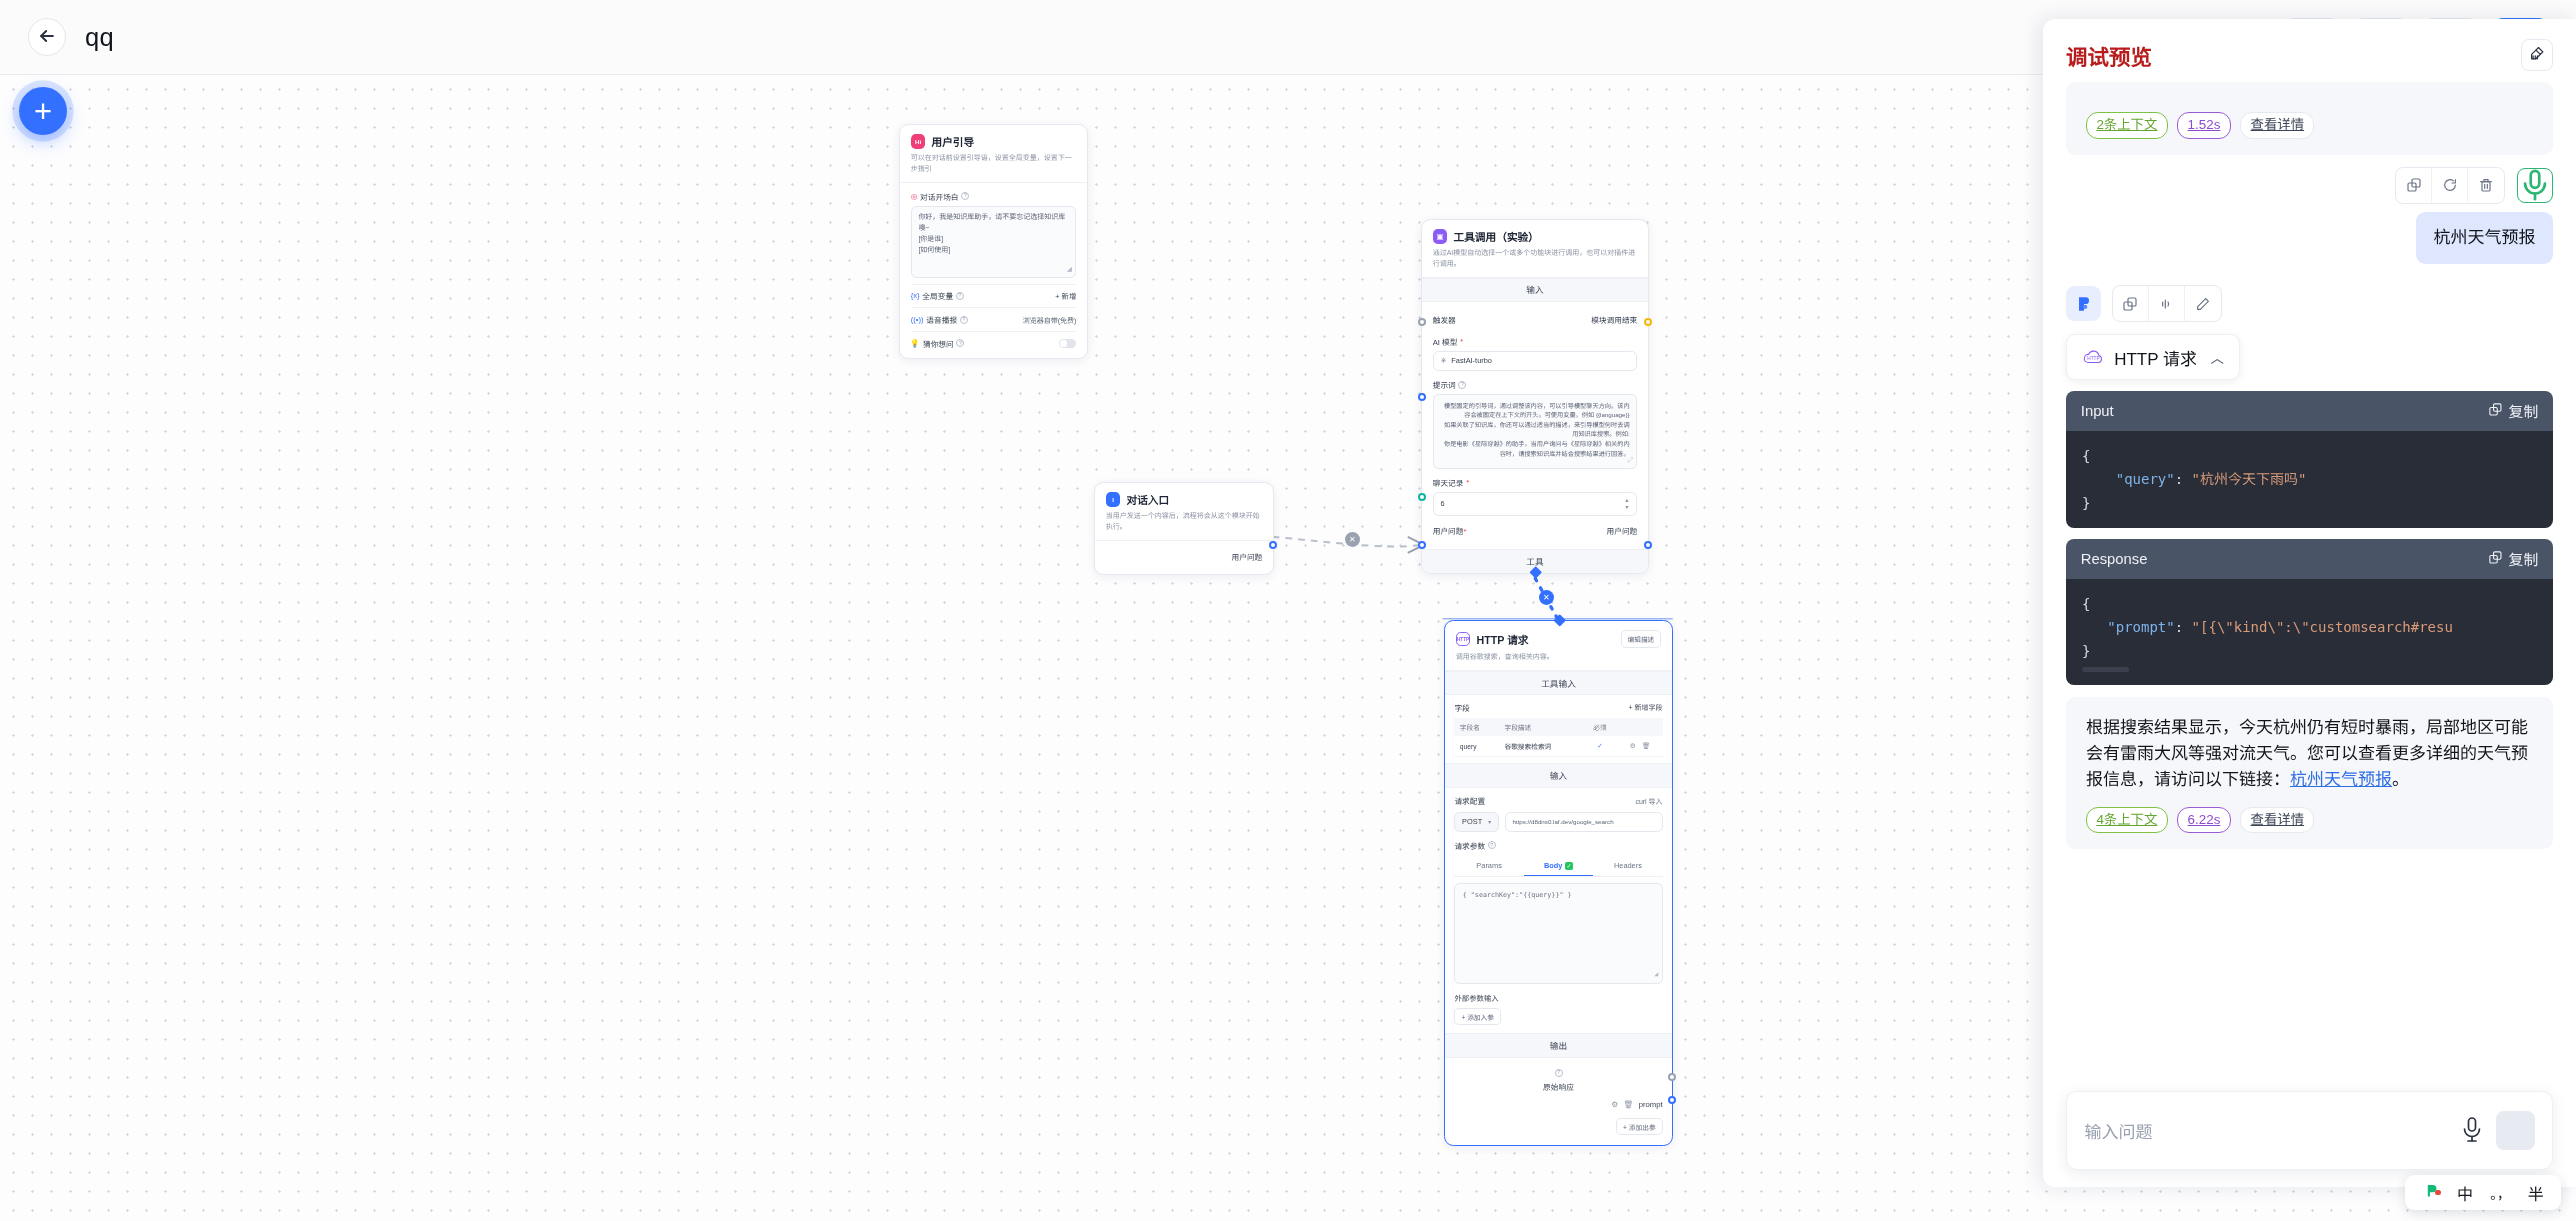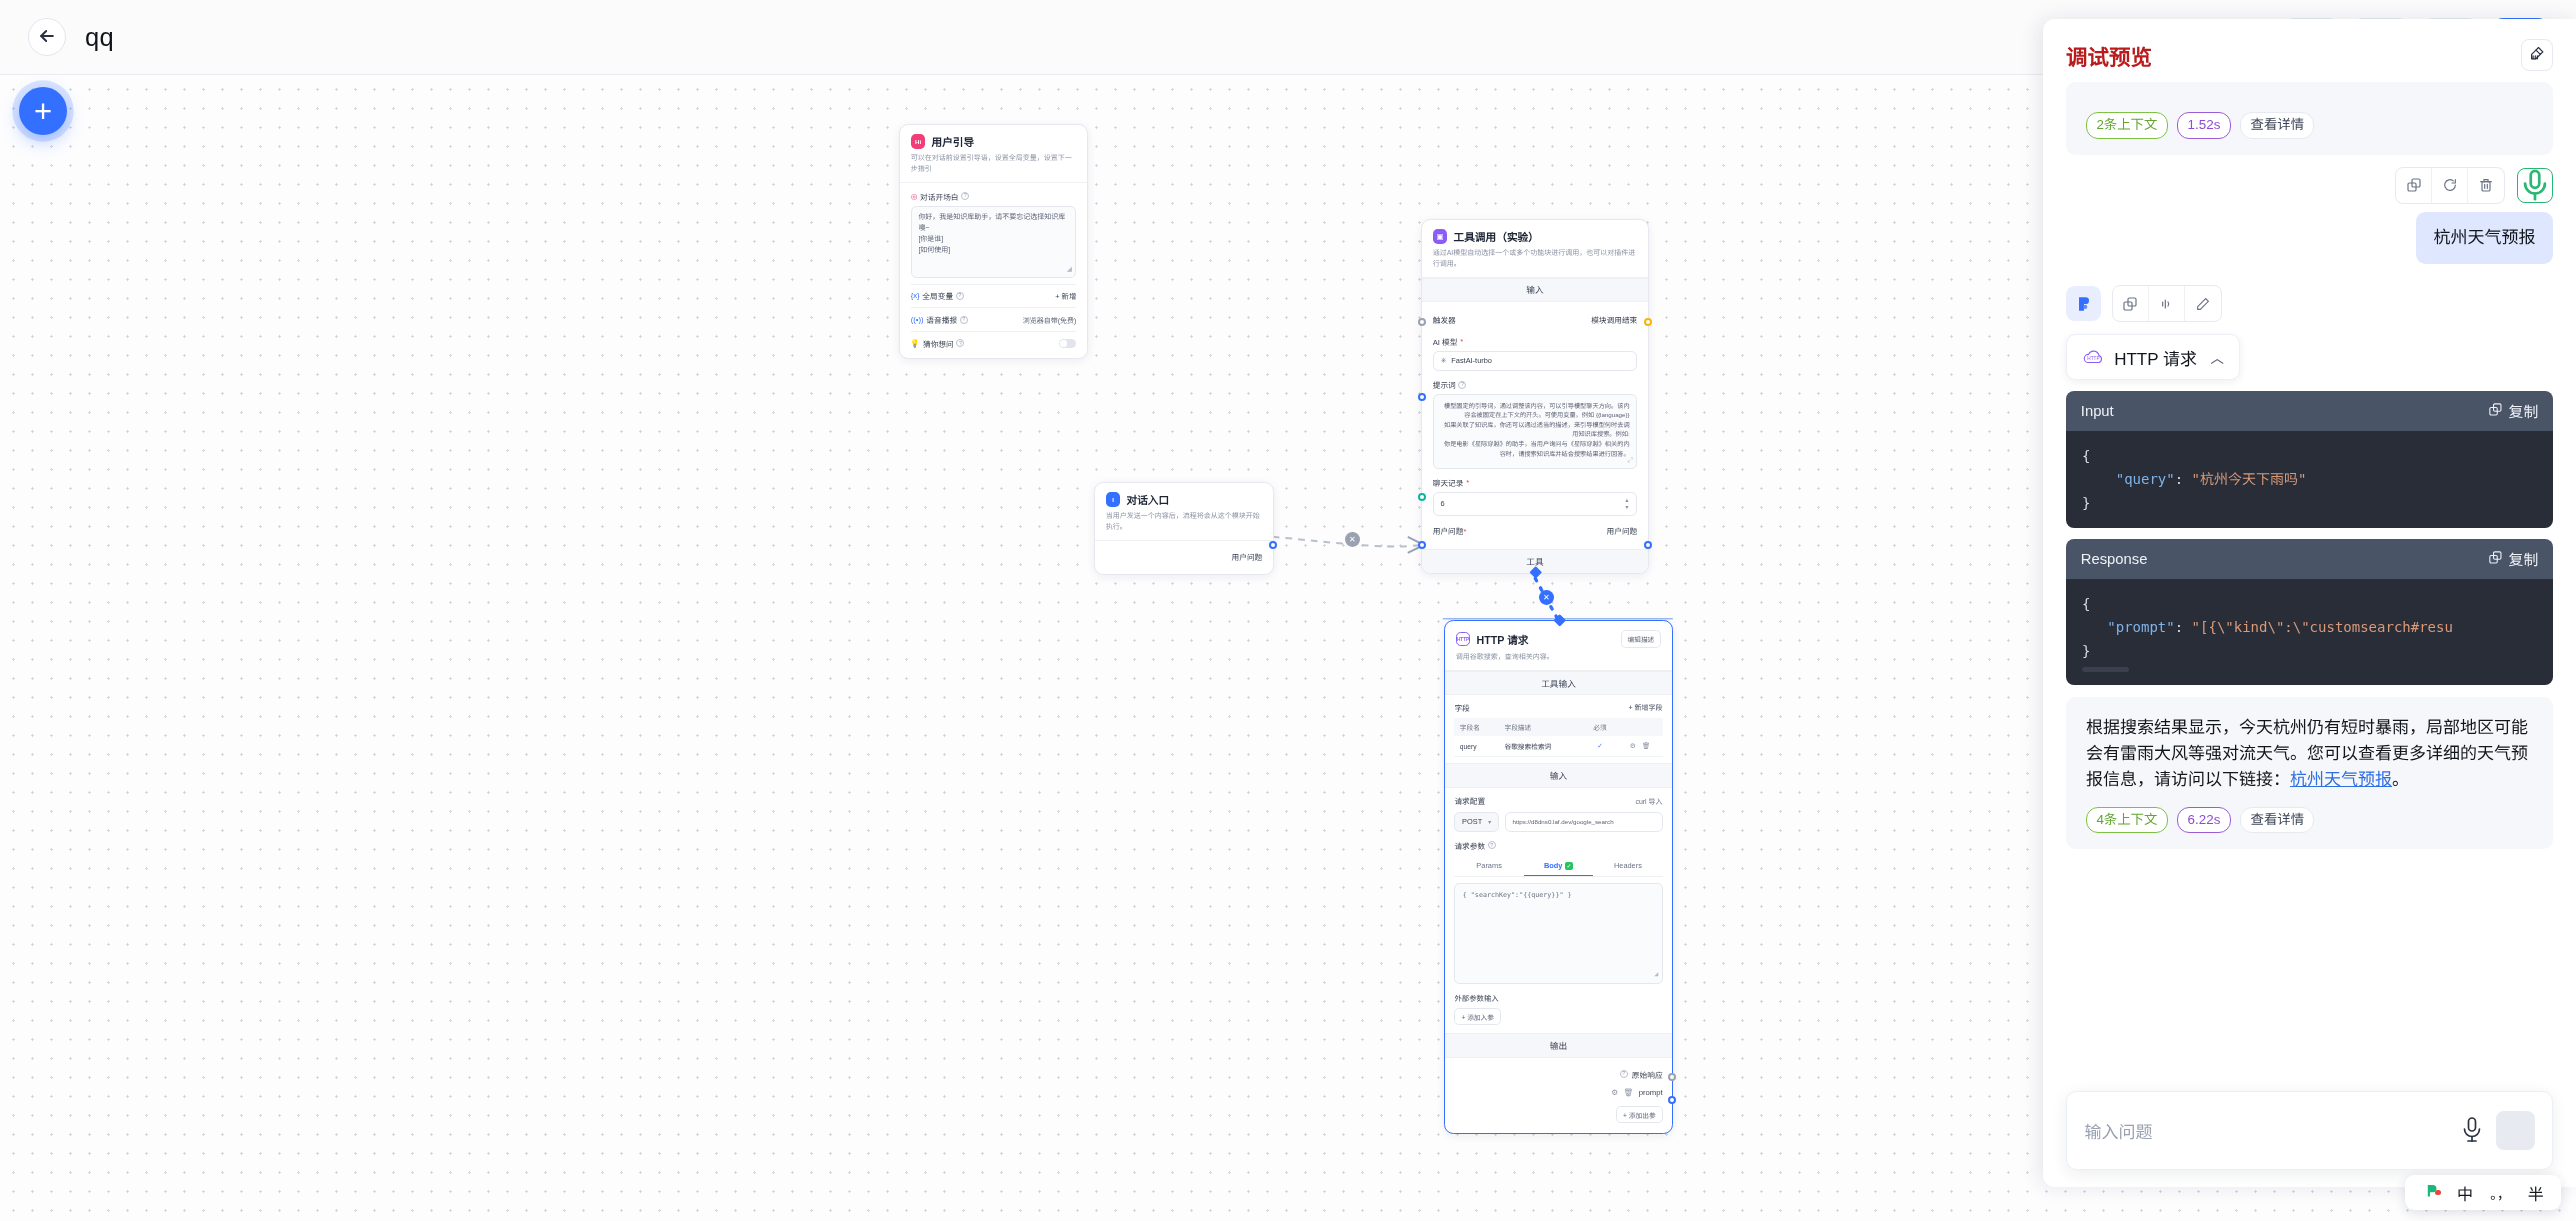--- a/index.html
+++ b/index.html
@@ -178,21 +178,21 @@
 
   .chat-scroll { flex: 1; overflow: hidden; padding: 0 23px; position: relative; }
 
   .msg-ai-card {
     background: #f6f7fa; border-radius: 9.4px; padding: 17.4px 20px 16px 20px;
     margin-bottom: 9.4px;
   }
   .msg-text { font-size: 17px; line-height: 1.55; color: #11151c; }
   .meta-row { display: flex; align-items: center; gap: 9.4px; margin-top: 13.4px; }
   .chip {
-    border-radius: 12px; padding: 4px 9.4px; font-size: 13.4px; line-height: 1.2; background: #fff;
+    border-radius: 12px; padding: 4px 9.4px; font-size: 13.4px; line-height: 1.2; background: #fff; text-decoration: underline;
   }
   .chip.green { border: 1px solid #7ec244; color: #62a52f; }
   .chip.purple { border: 1px solid #9b5cd6; color: #8c4bd0; }
   .chip.grey { border: 1px solid #e6e9f0; color: #3c4556; cursor: pointer; }
 
   .toolbar-row { display: flex; align-items: center; justify-content: flex-end; gap: 12px; margin: 12px 0 8px 0; }
   .btn-group { display: flex; border: 0.7px solid #e6e9f0; border-radius: 8px; overflow: hidden; background: #fff; }
   .btn-group .gi {
     width: 36px; height: 35px; display: flex; align-items: center; justify-content: center;
     border-right: 0.7px solid #eef0f4; cursor: pointer;
@@ -514,21 +514,21 @@
 }</span>
         <span class="ta-resize">◢</span>
       </div>
 
       <div style="font-size:7.4px;color:#384051;margin-top:8px;">外部参数输入</div>
       <div class="tiny-btn" style="display:inline-block;margin-top:5.4px;">+ 添加入参</div>
     </div>
 
     <div class="sec-band">输出</div>
     <div class="node-body" style="padding:6.7px 9.4px 9.4px 9.4px;position:relative;">
-      <div class="io-row" style="justify-content:flex-end;gap:4px;">
+      <div class="io-row" style="justify-content:flex-end;gap:4px;flex-direction:column;">
         <span class="qmark">?</span>
         <span>原始响应</span>
       </div>
       <div class="port right grey" style="top:14.8px;"></div>
 
       <div class="io-row" style="justify-content:flex-end;gap:5.4px;color:#8b92a3;">
         <span>⚙</span>
         <span>🗑</span>
         <span style="color:#3c4556;">prompt</span>
       </div>

